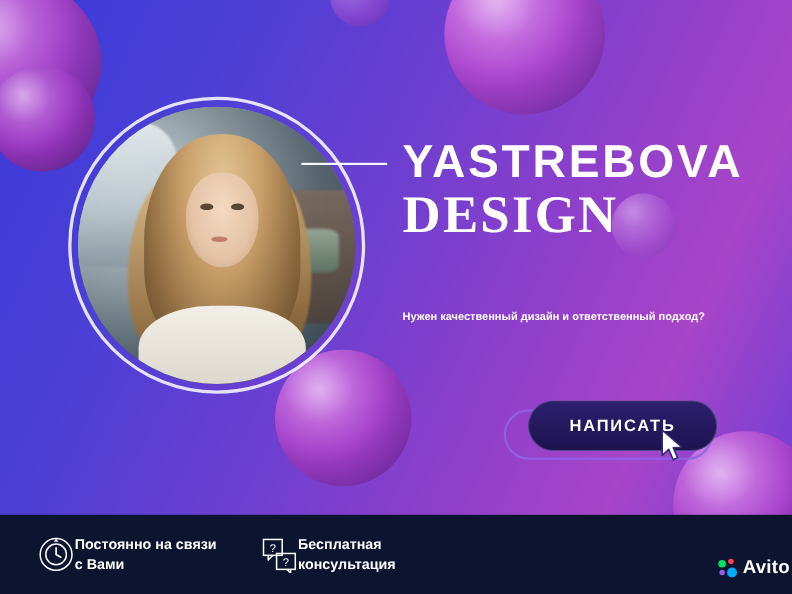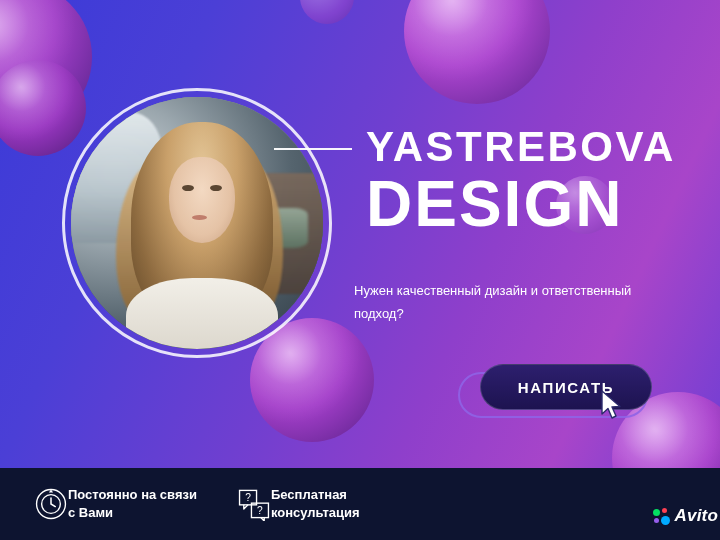--- a/index.html
+++ b/index.html
@@ -75,25 +75,25 @@
     background:linear-gradient(180deg,#f2efe8 0%,#d8d3c8 100%);
     border-radius:44% 44% 20% 20%;filter:blur(.5px);}
   
   .rule{position:absolute;left:274px;top:148px;width:78px;height:2px;background:#fff;opacity:.95;}
   .title1{
     position:absolute;left:366px;top:126px;color:#fff;
     font-size:42px;letter-spacing:2.5px;font-weight:700;line-height:1;
   }
   .title2{
     position:absolute;left:366px;top:172px;color:#fff;
-    font-size:64px;letter-spacing:2px;font-weight:700;line-height:1;
+    font-size:48px;letter-spacing:2px;font-weight:700;line-height:1;font-family:Liberation Serif, serif;
   }
   .subtitle{
-    position:absolute;left:354px;top:280px;width:310px;color:#fff;
-    font-size:13px;line-height:1.75;font-weight:400;
+    position:absolute;left:366px;top:280px;width:310px;color:#fff;
+    font-size:10px;line-height:1.75;font-weight:700;
   }
   
   .cta-wrap{position:absolute;left:466px;top:364px;width:190px;height:64px;}
   .cta-ring{
     position:absolute;left:-8px;top:8px;width:186px;height:42px;border-radius:26px;
     border:2px solid #8f63e6;opacity:.9;
   }
   .cta{
     position:absolute;left:14px;top:0;width:170px;height:44px;border-radius:24px;
     background:linear-gradient(180deg,#2d1f6e 0%,#1d1350 100%);
@@ -108,21 +108,21 @@
     background:#0d1430;display:flex;align-items:center;
   }
   .feat{display:flex;align-items:center;color:#fff;}
   .feat .txt{font-size:13px;line-height:1.35;font-weight:700;white-space:pre-line;}
   .f1{margin-left:34px;}
   .f2{margin-left:40px;}
   .f3{margin-left:44px;}
   .ic{width:34px;height:34px;flex:0 0 34px;}
   
   .avito{
-    position:absolute;right:14px;bottom:14px;display:flex;align-items:center;gap:5px;font-style:italic;
+    position:absolute;right:14px;bottom:14px;display:flex;align-items:center;gap:5px;
   }
   .avito .dots{position:relative;width:17px;height:17px;}
   .avito .d{position:absolute;border-radius:50%;}
   .d1{left:0;top:1px;width:7px;height:7px;background:#04e061;}
   .d2{left:9px;top:0;width:5px;height:5px;background:#ff4053;}
   .d3{left:1px;top:10px;width:5px;height:5px;background:#965eeb;}
   .d4{left:8px;top:8px;width:9px;height:9px;background:#0af;}
   .avito .word{color:#fff;font-size:17px;font-weight:700;letter-spacing:.2px;}
 </style>
 </head>

